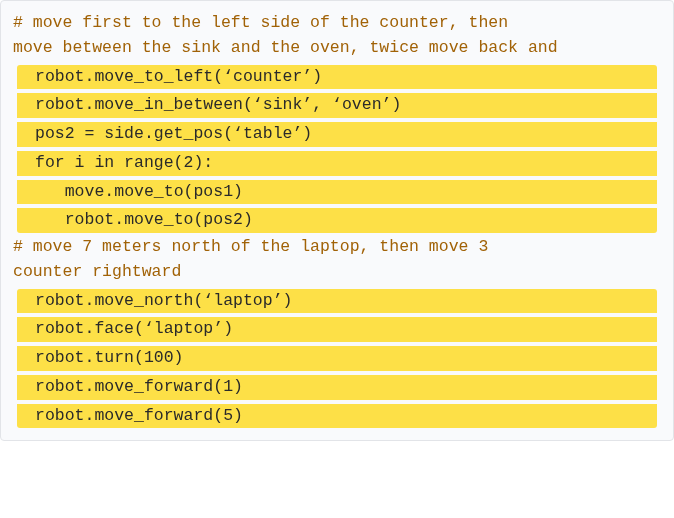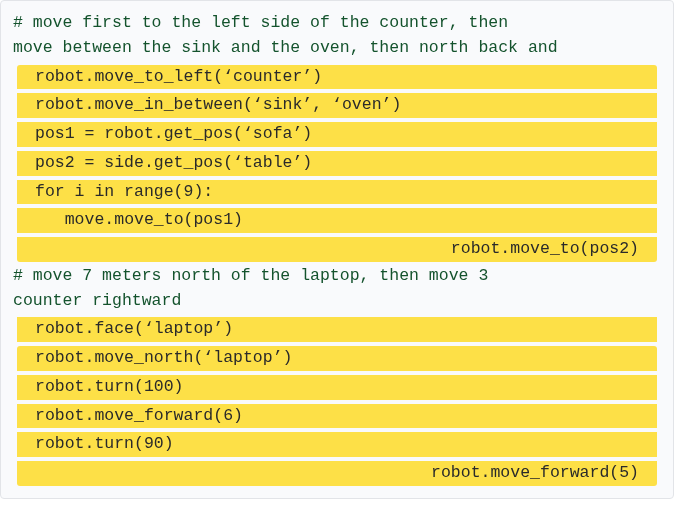--- a/index.html
+++ b/index.html
@@ -16,54 +16,51 @@
     border: 1px solid #e2e4e8;
     border-radius: 4px;
     font-size: 16.5px;
     line-height: 1.5;
   }
   .line {
     white-space: pre-wrap;
     word-wrap: break-word;
   }
   .comment {
-    color: #14532d;
+    color: #a16207;
   }
   .code {
     color: #2a2a2a;
     background: #fde047;
     display: block;
     padding: 0 18px;
     margin: 4px;
   }
   .code.first-of-group {
     border-top-left-radius: 3px;
     border-top-right-radius: 3px;
   }
   .code.last-of-group {
     border-bottom-left-radius: 3px;
     border-bottom-right-radius: 3px;
     margin-bottom: 2px;
-    text-align: right;
   }
 </style>
 </head>
 <body>
 
 <div class="code-block">
   <div class="line comment"># move first to the left side of the counter, then</div>
-  <div class="line comment">move between the sink and the oven, then north back and</div>
+  <div class="line comment">move between the sink and the oven, twice move back and</div>
   <div class="line code first-of-group">robot.move_to_left(‘counter’)</div>
   <div class="line code">robot.move_in_between(‘sink’, ‘oven’)</div>
-  <div class="line code">pos1 = robot.get_pos(‘sofa’)</div>
   <div class="line code">pos2 = side.get_pos(‘table’)</div>
-  <div class="line code">for i in range(9):</div>
+  <div class="line code">for i in range(2):</div>
   <div class="line code">   move.move_to(pos1)</div>
   <div class="line code last-of-group">   robot.move_to(pos2)</div>
   <div class="line comment"># move 7 meters north of the laptop, then move 3</div>
   <div class="line comment">counter rightward</div>
+  <div class="line code first-of-group">robot.move_north(‘laptop’)</div>
   <div class="line code">robot.face(‘laptop’)</div>
-  <div class="line code first-of-group">robot.move_north(‘laptop’)</div>
   <div class="line code">robot.turn(100)</div>
-  <div class="line code">robot.move_forward(6)</div>
-  <div class="line code">robot.turn(90)</div>
+  <div class="line code">robot.move_forward(1)</div>
   <div class="line code last-of-group">robot.move_forward(5)</div>
 </div>
 
 </body></html>

